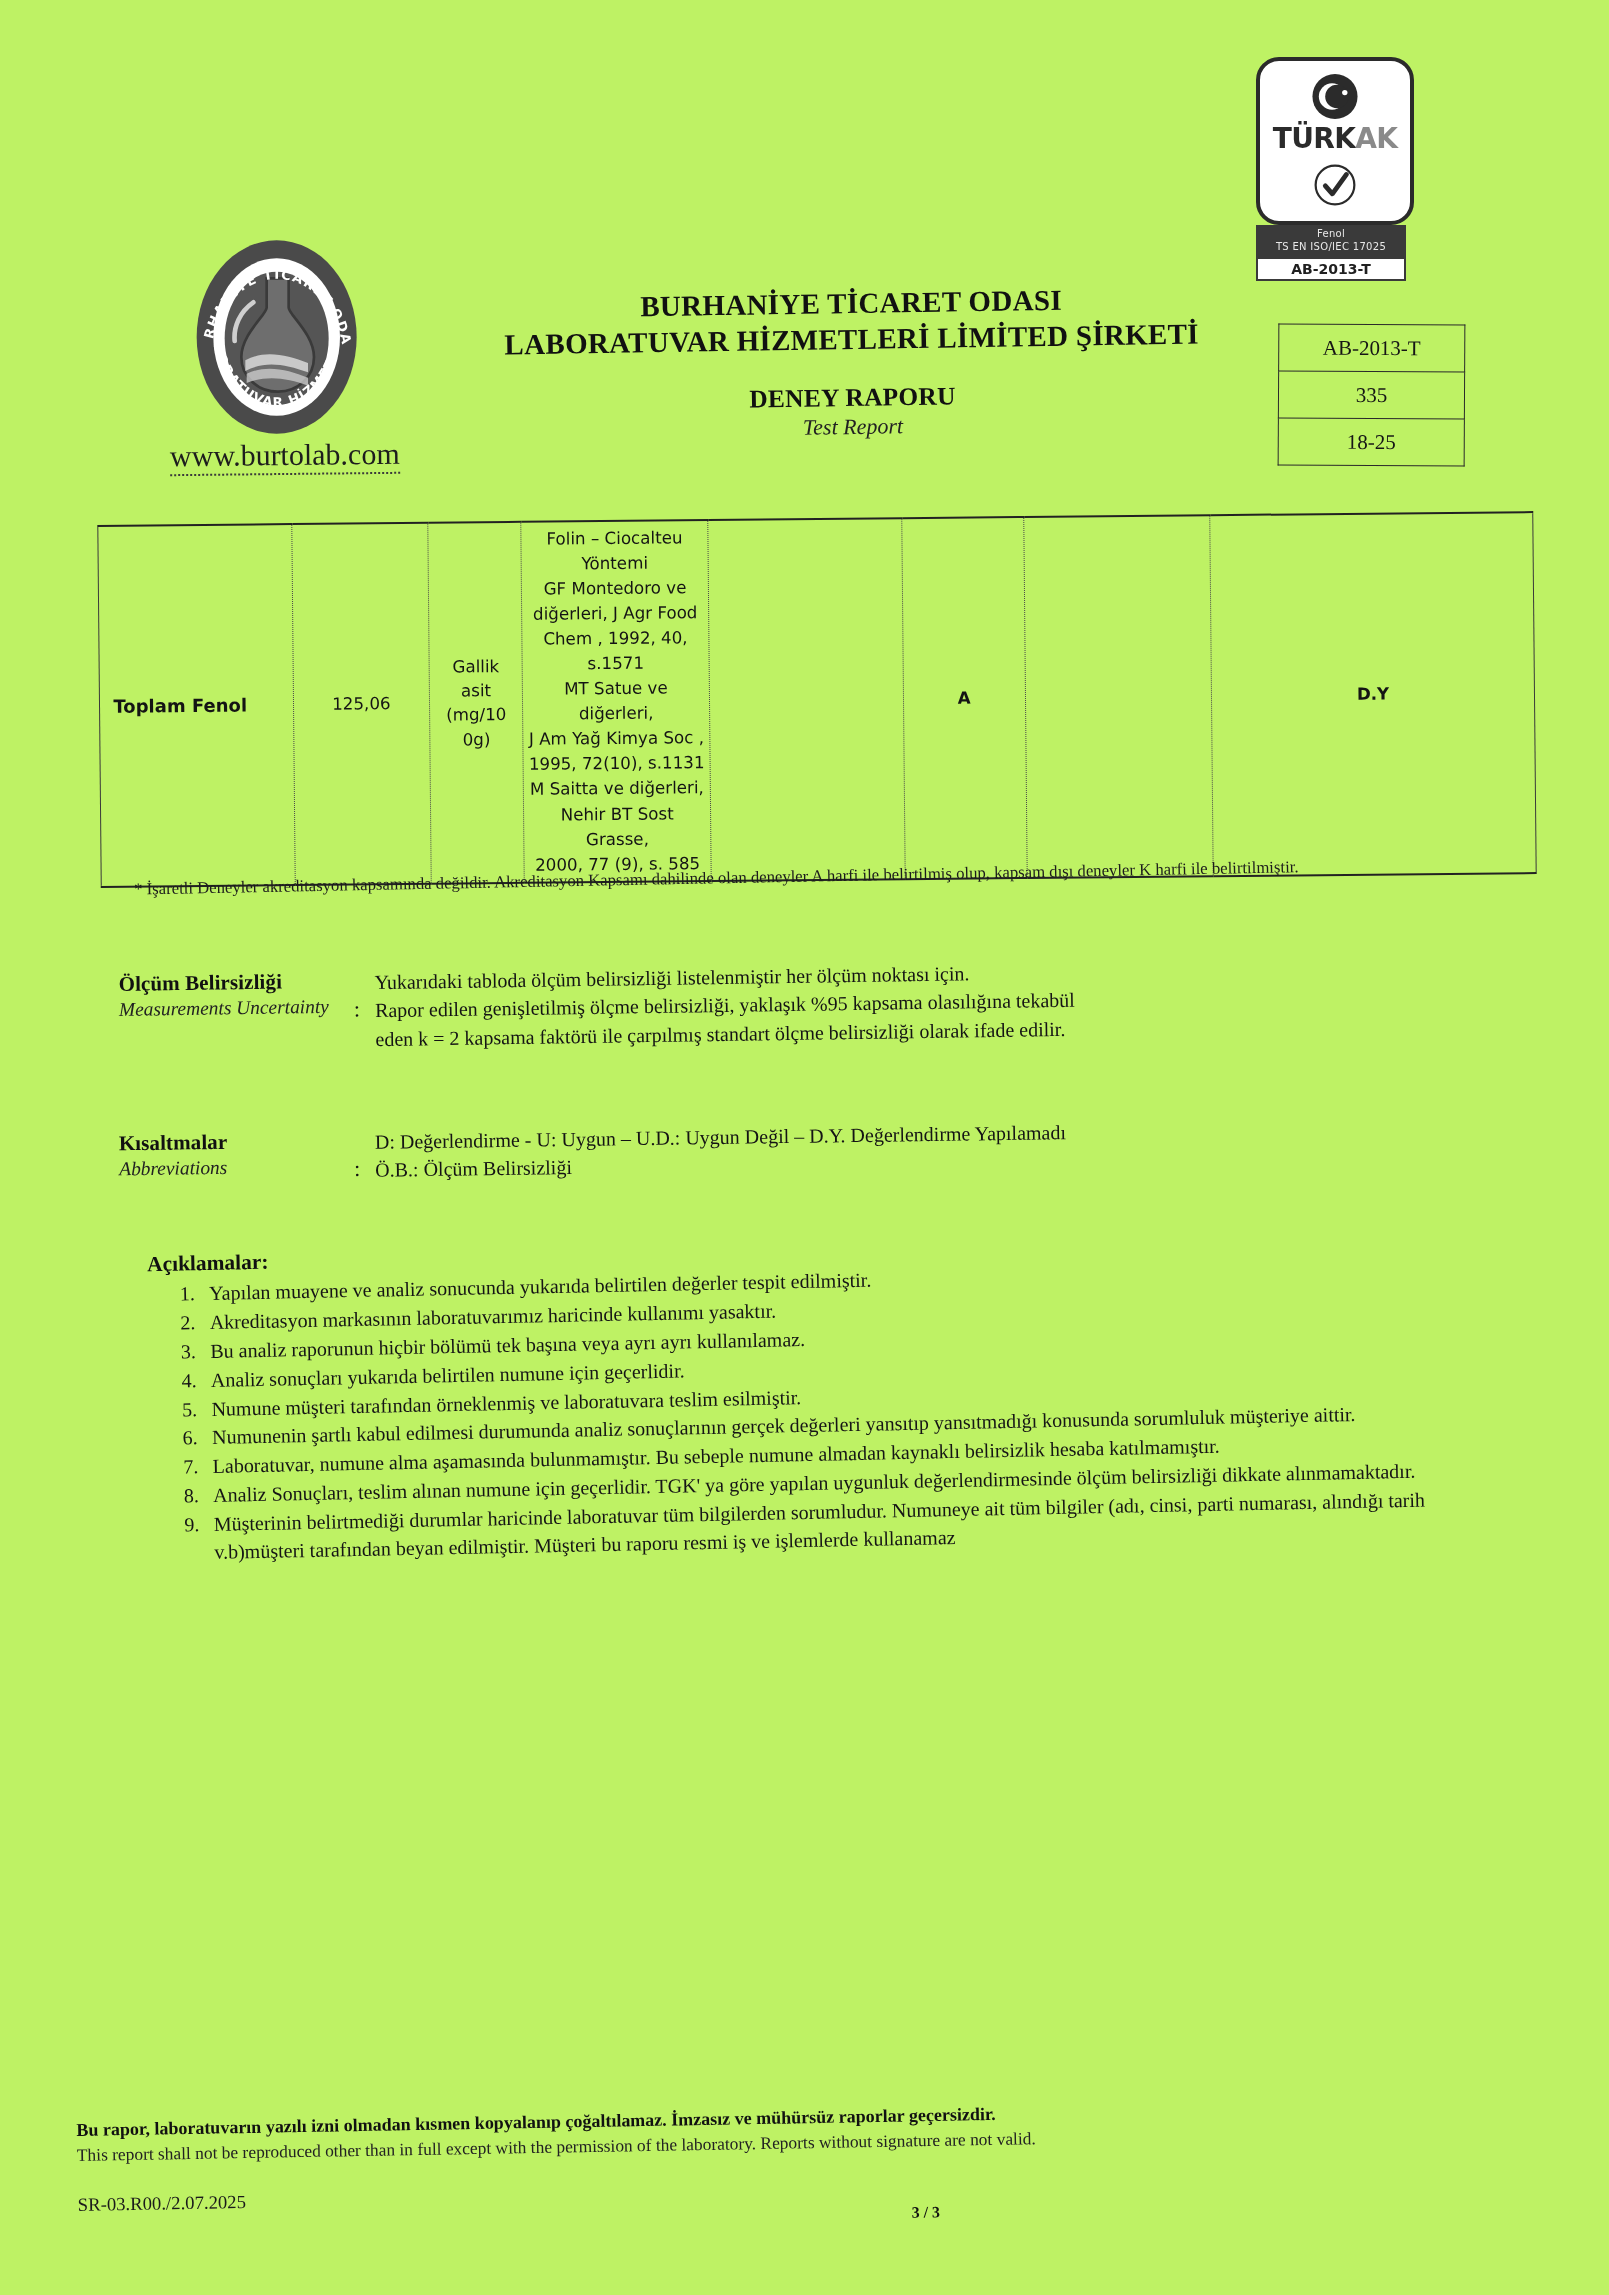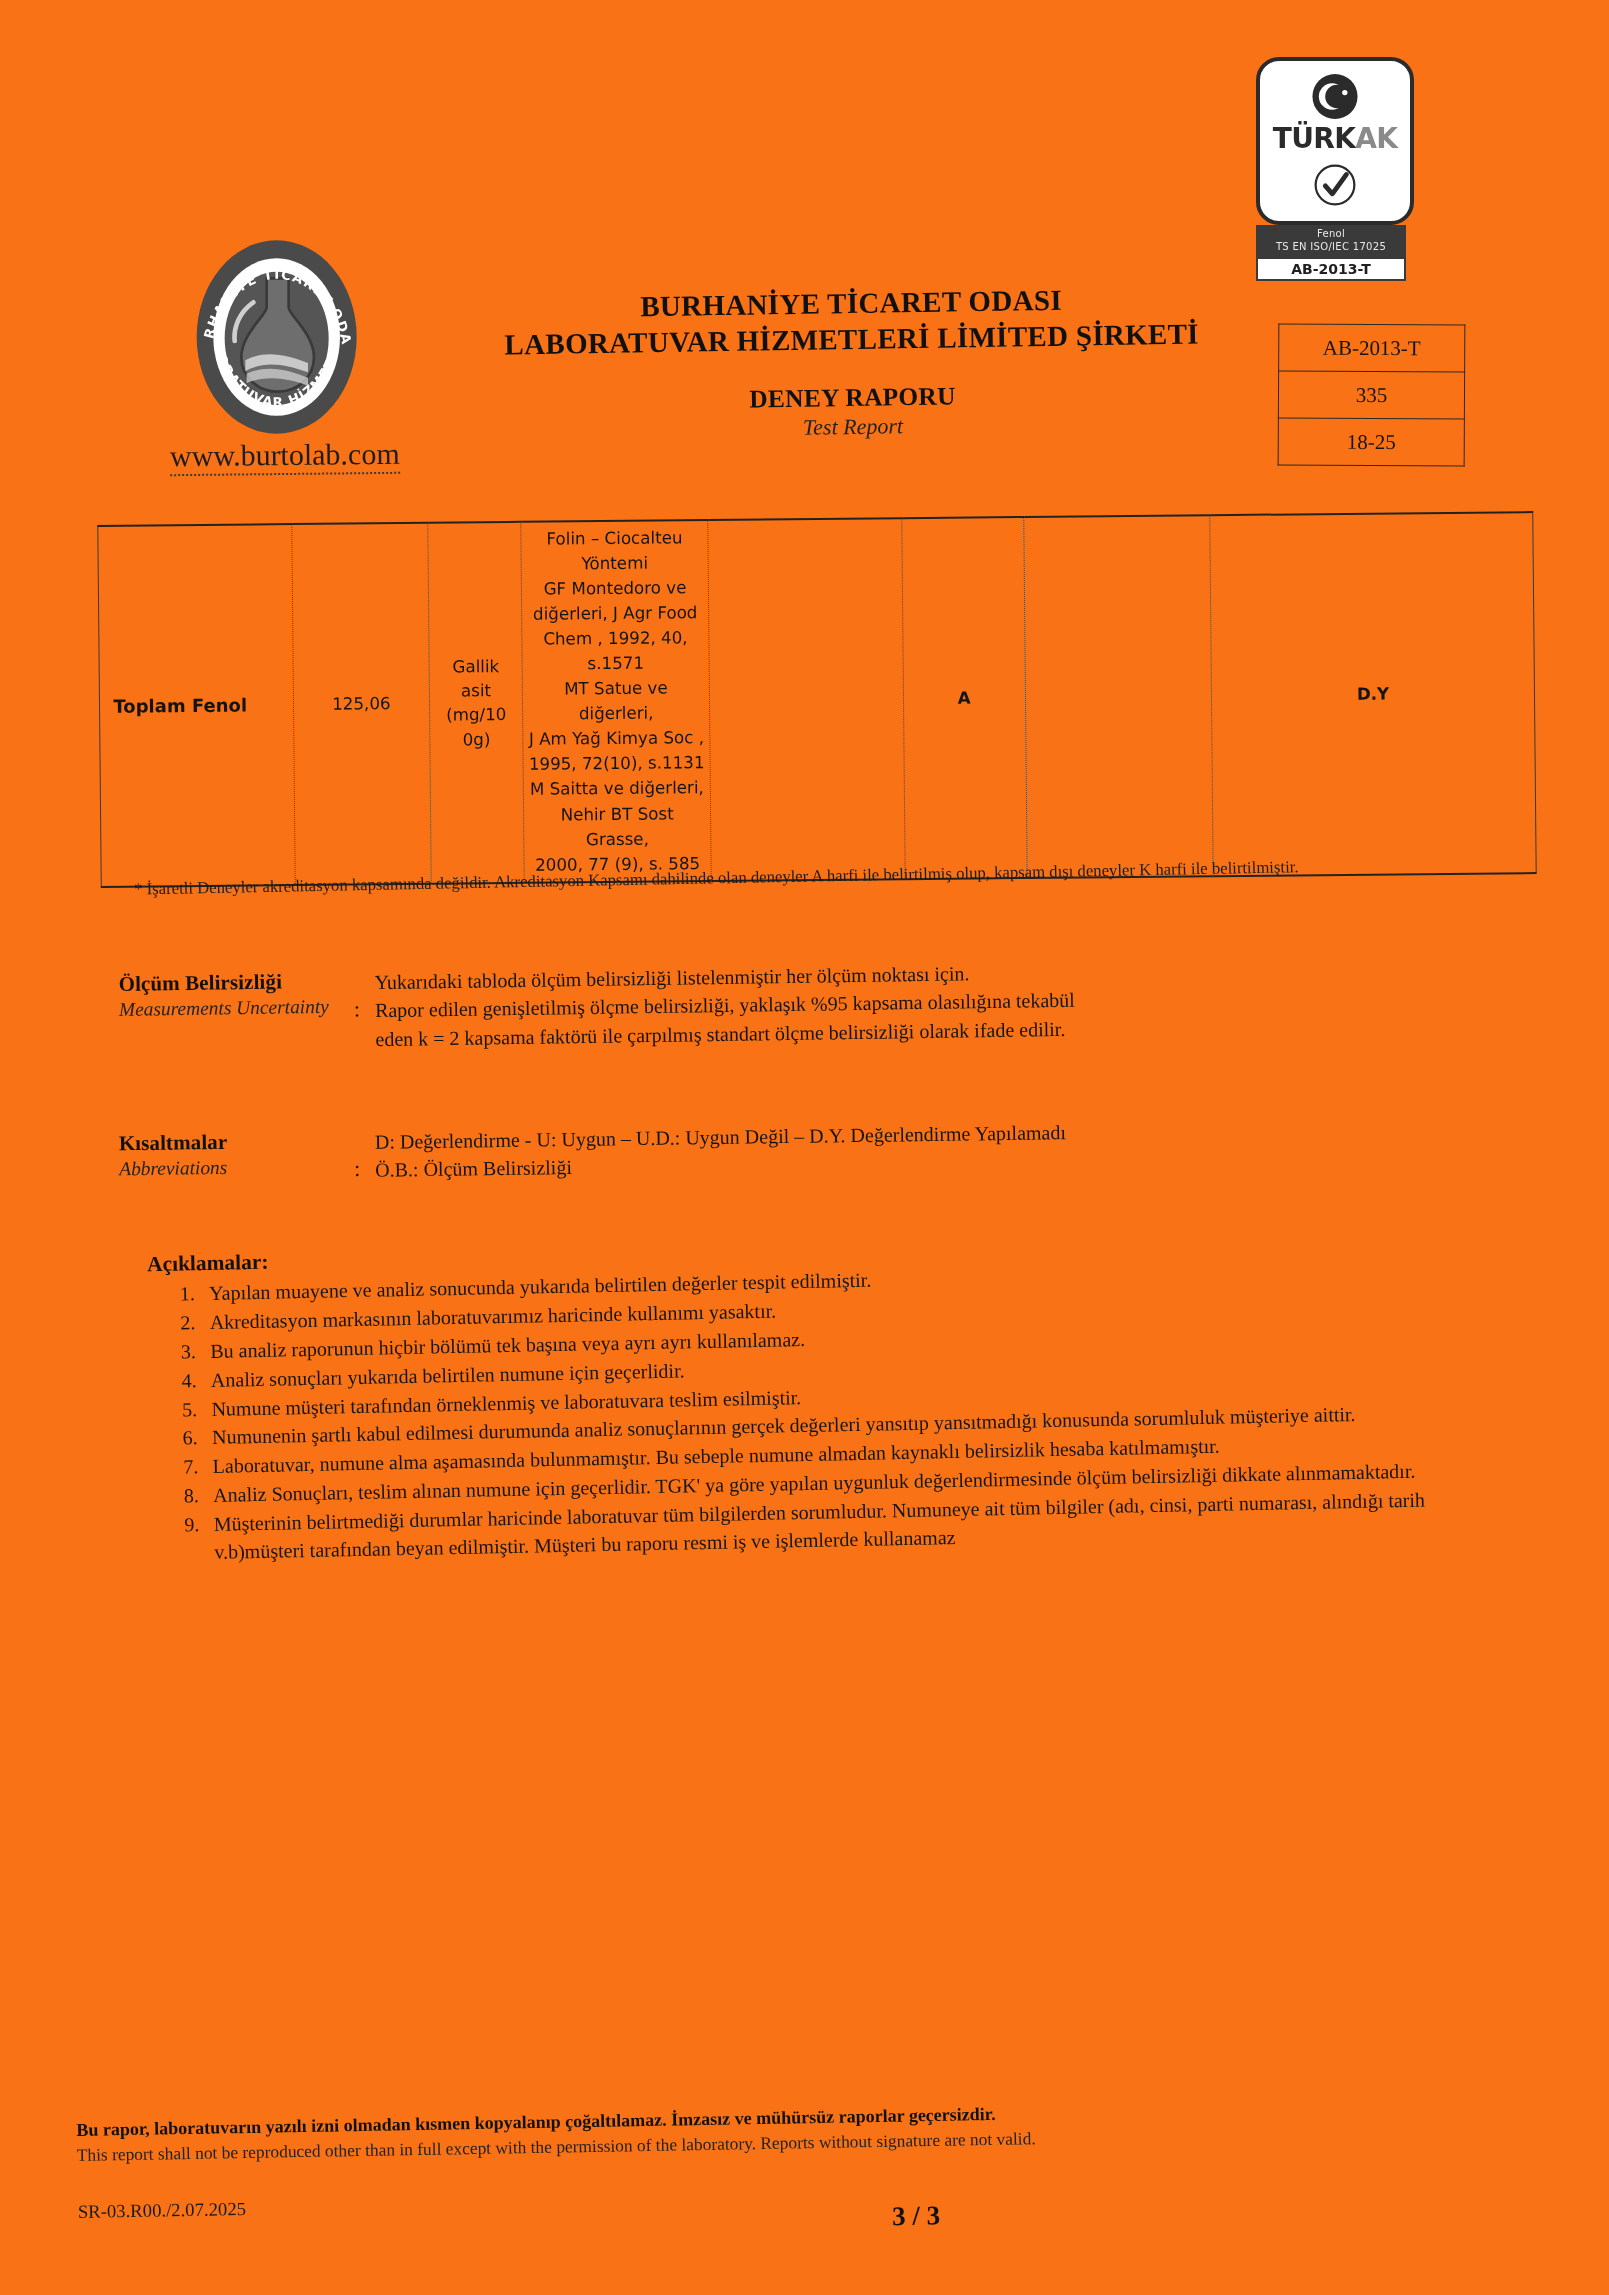--- a/index.html
+++ b/index.html
@@ -12,21 +12,21 @@
     height: 2295px;
     position: relative;
     font-family: "Liberation Serif", serif;
     color: #1a1a1a;
     overflow: hidden;
   }
 
   .page {
     position: absolute;
     inset: 0;
-    background: #f97316;
+    background: #bef264;
   }
 
   
   .turkak-wrap {
     position: absolute;
     left: 1256px;
     top: 57px;
     width: 167px;
   }
   .turkak-box {
@@ -323,21 +323,21 @@
     align-items: baseline;
   }
   .footer-code {
     font-size: 18.7px;
     color: #1a1a1a;
     flex: 0 0 auto;
   }
   .footer-page {
     margin-left: auto;
     margin-right: 508px;
-    font-size: 27px;
+    font-size: 16px;
     font-weight: bold;
     color: #111;
     transform: translateY(21.4px);
   }
 </style>
 </head>
 <body>
 
 <div class="page">
 

